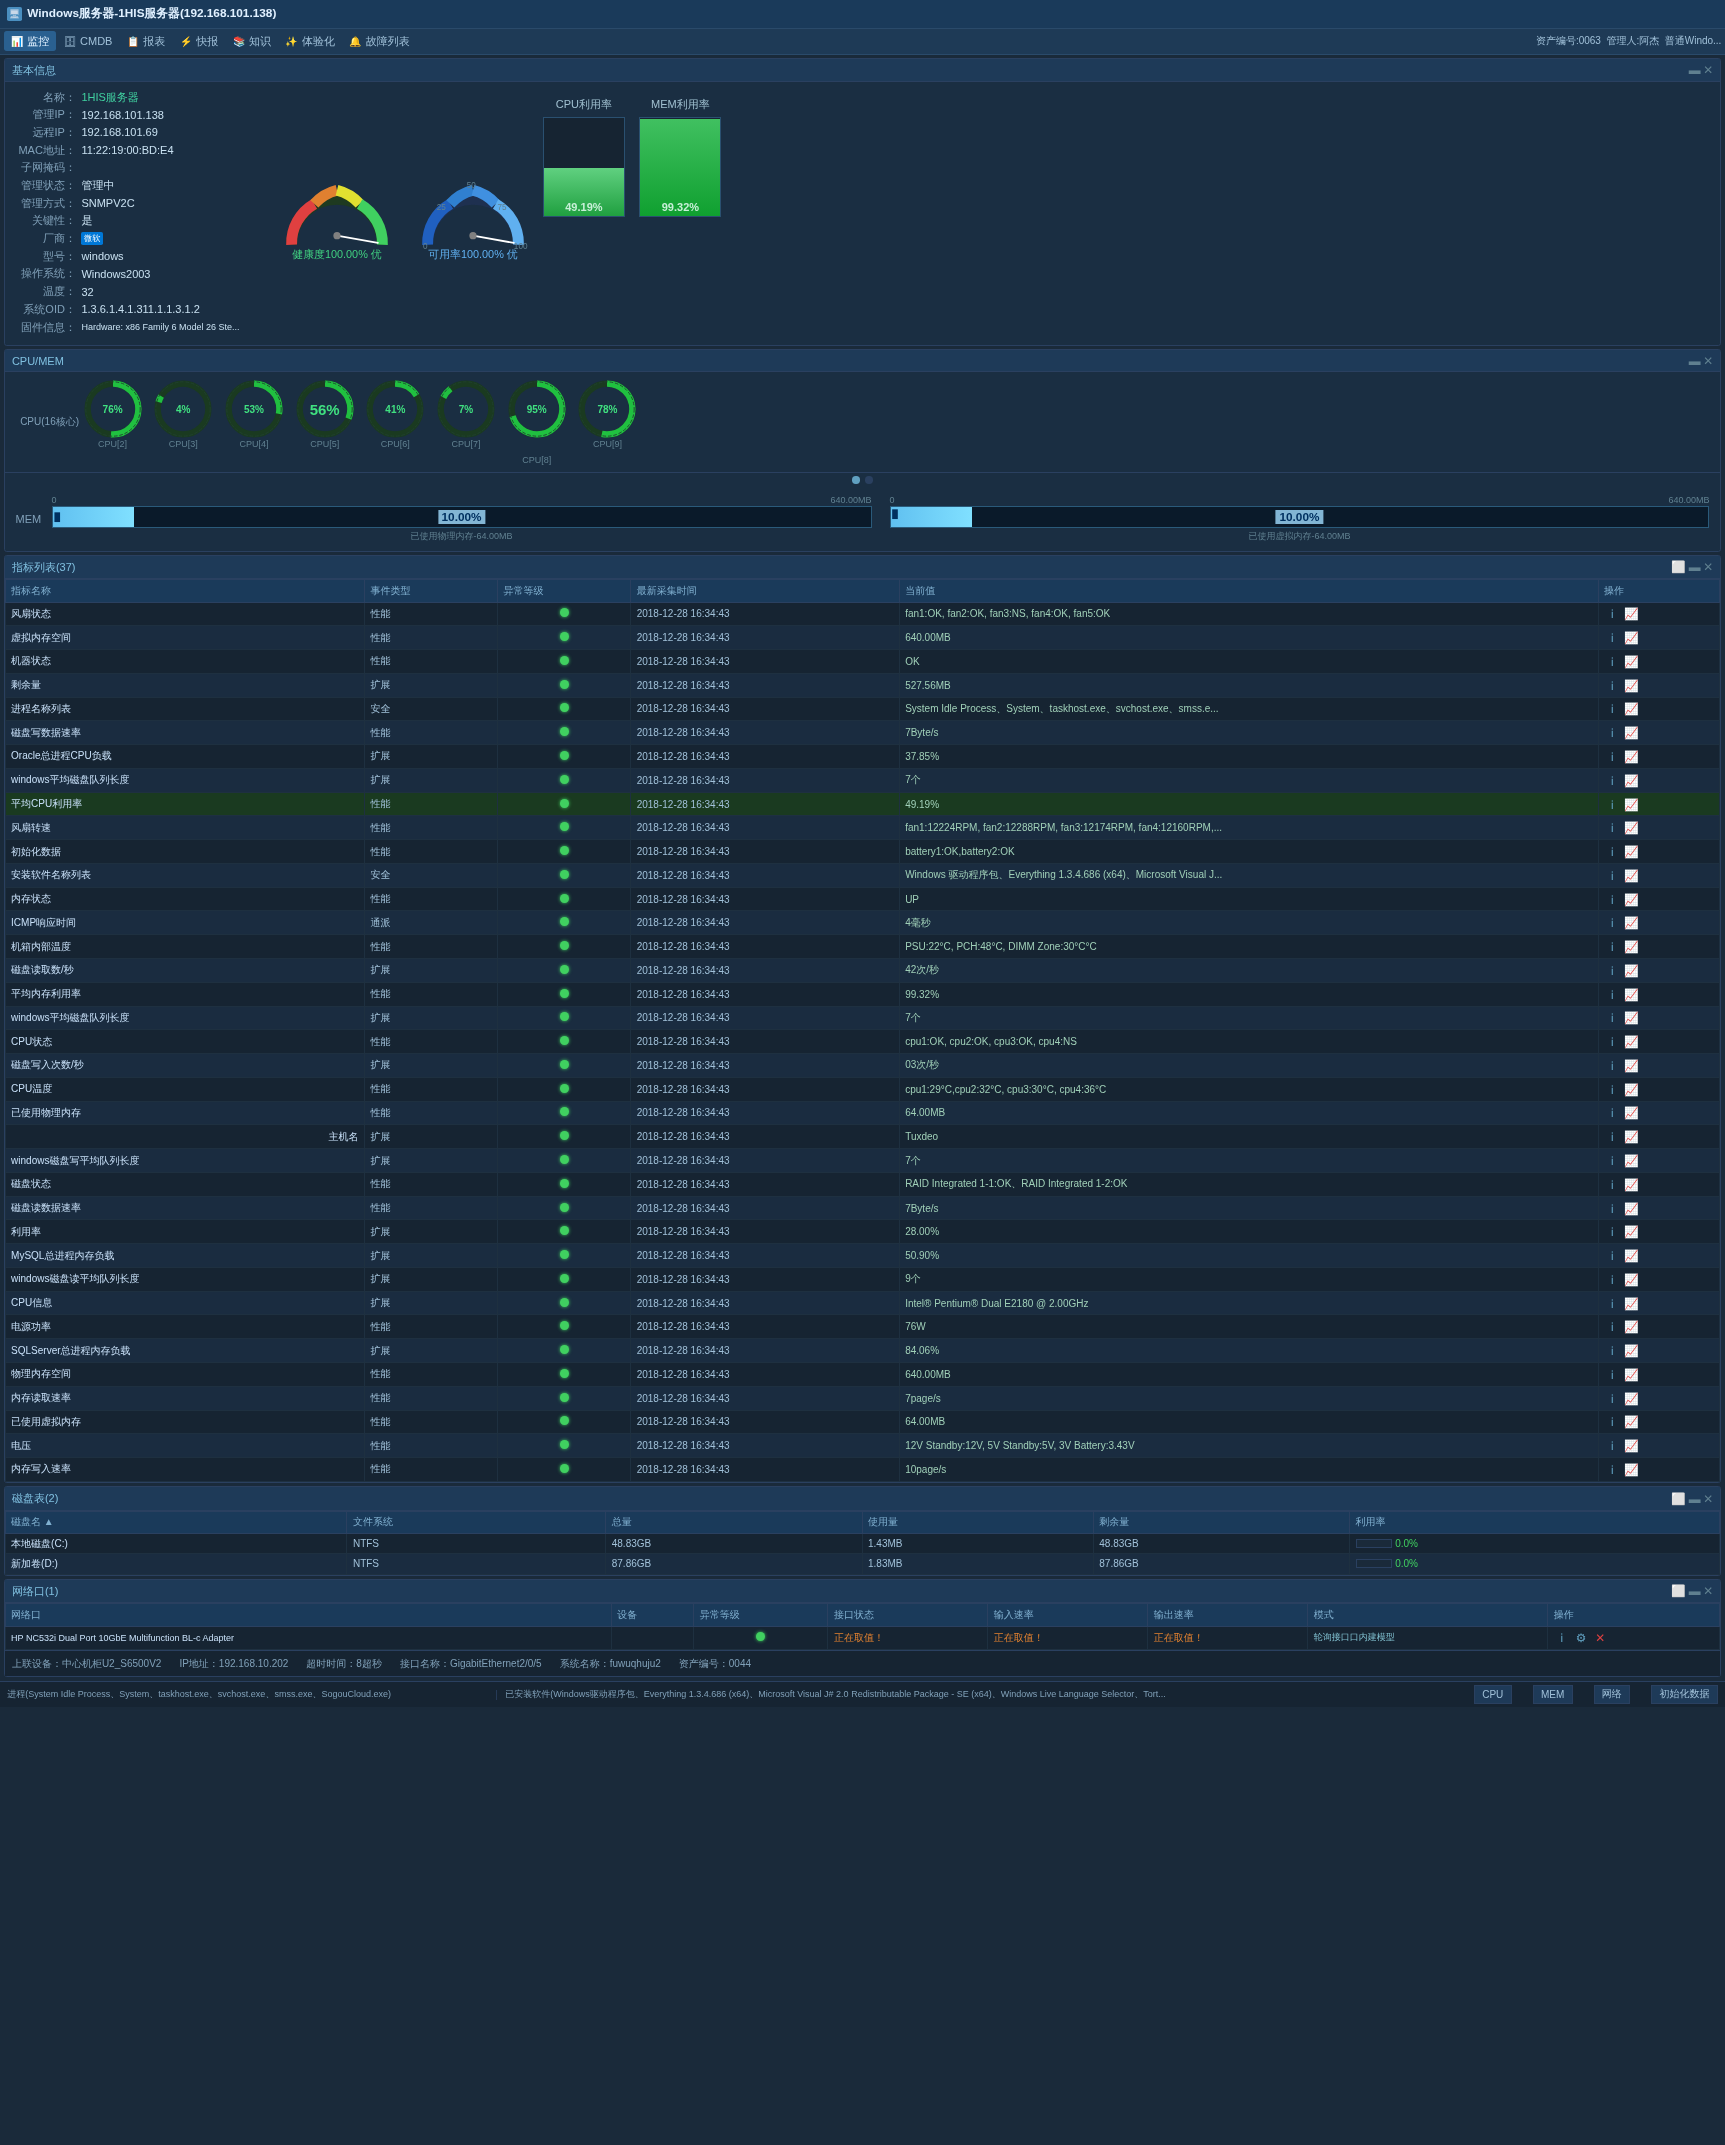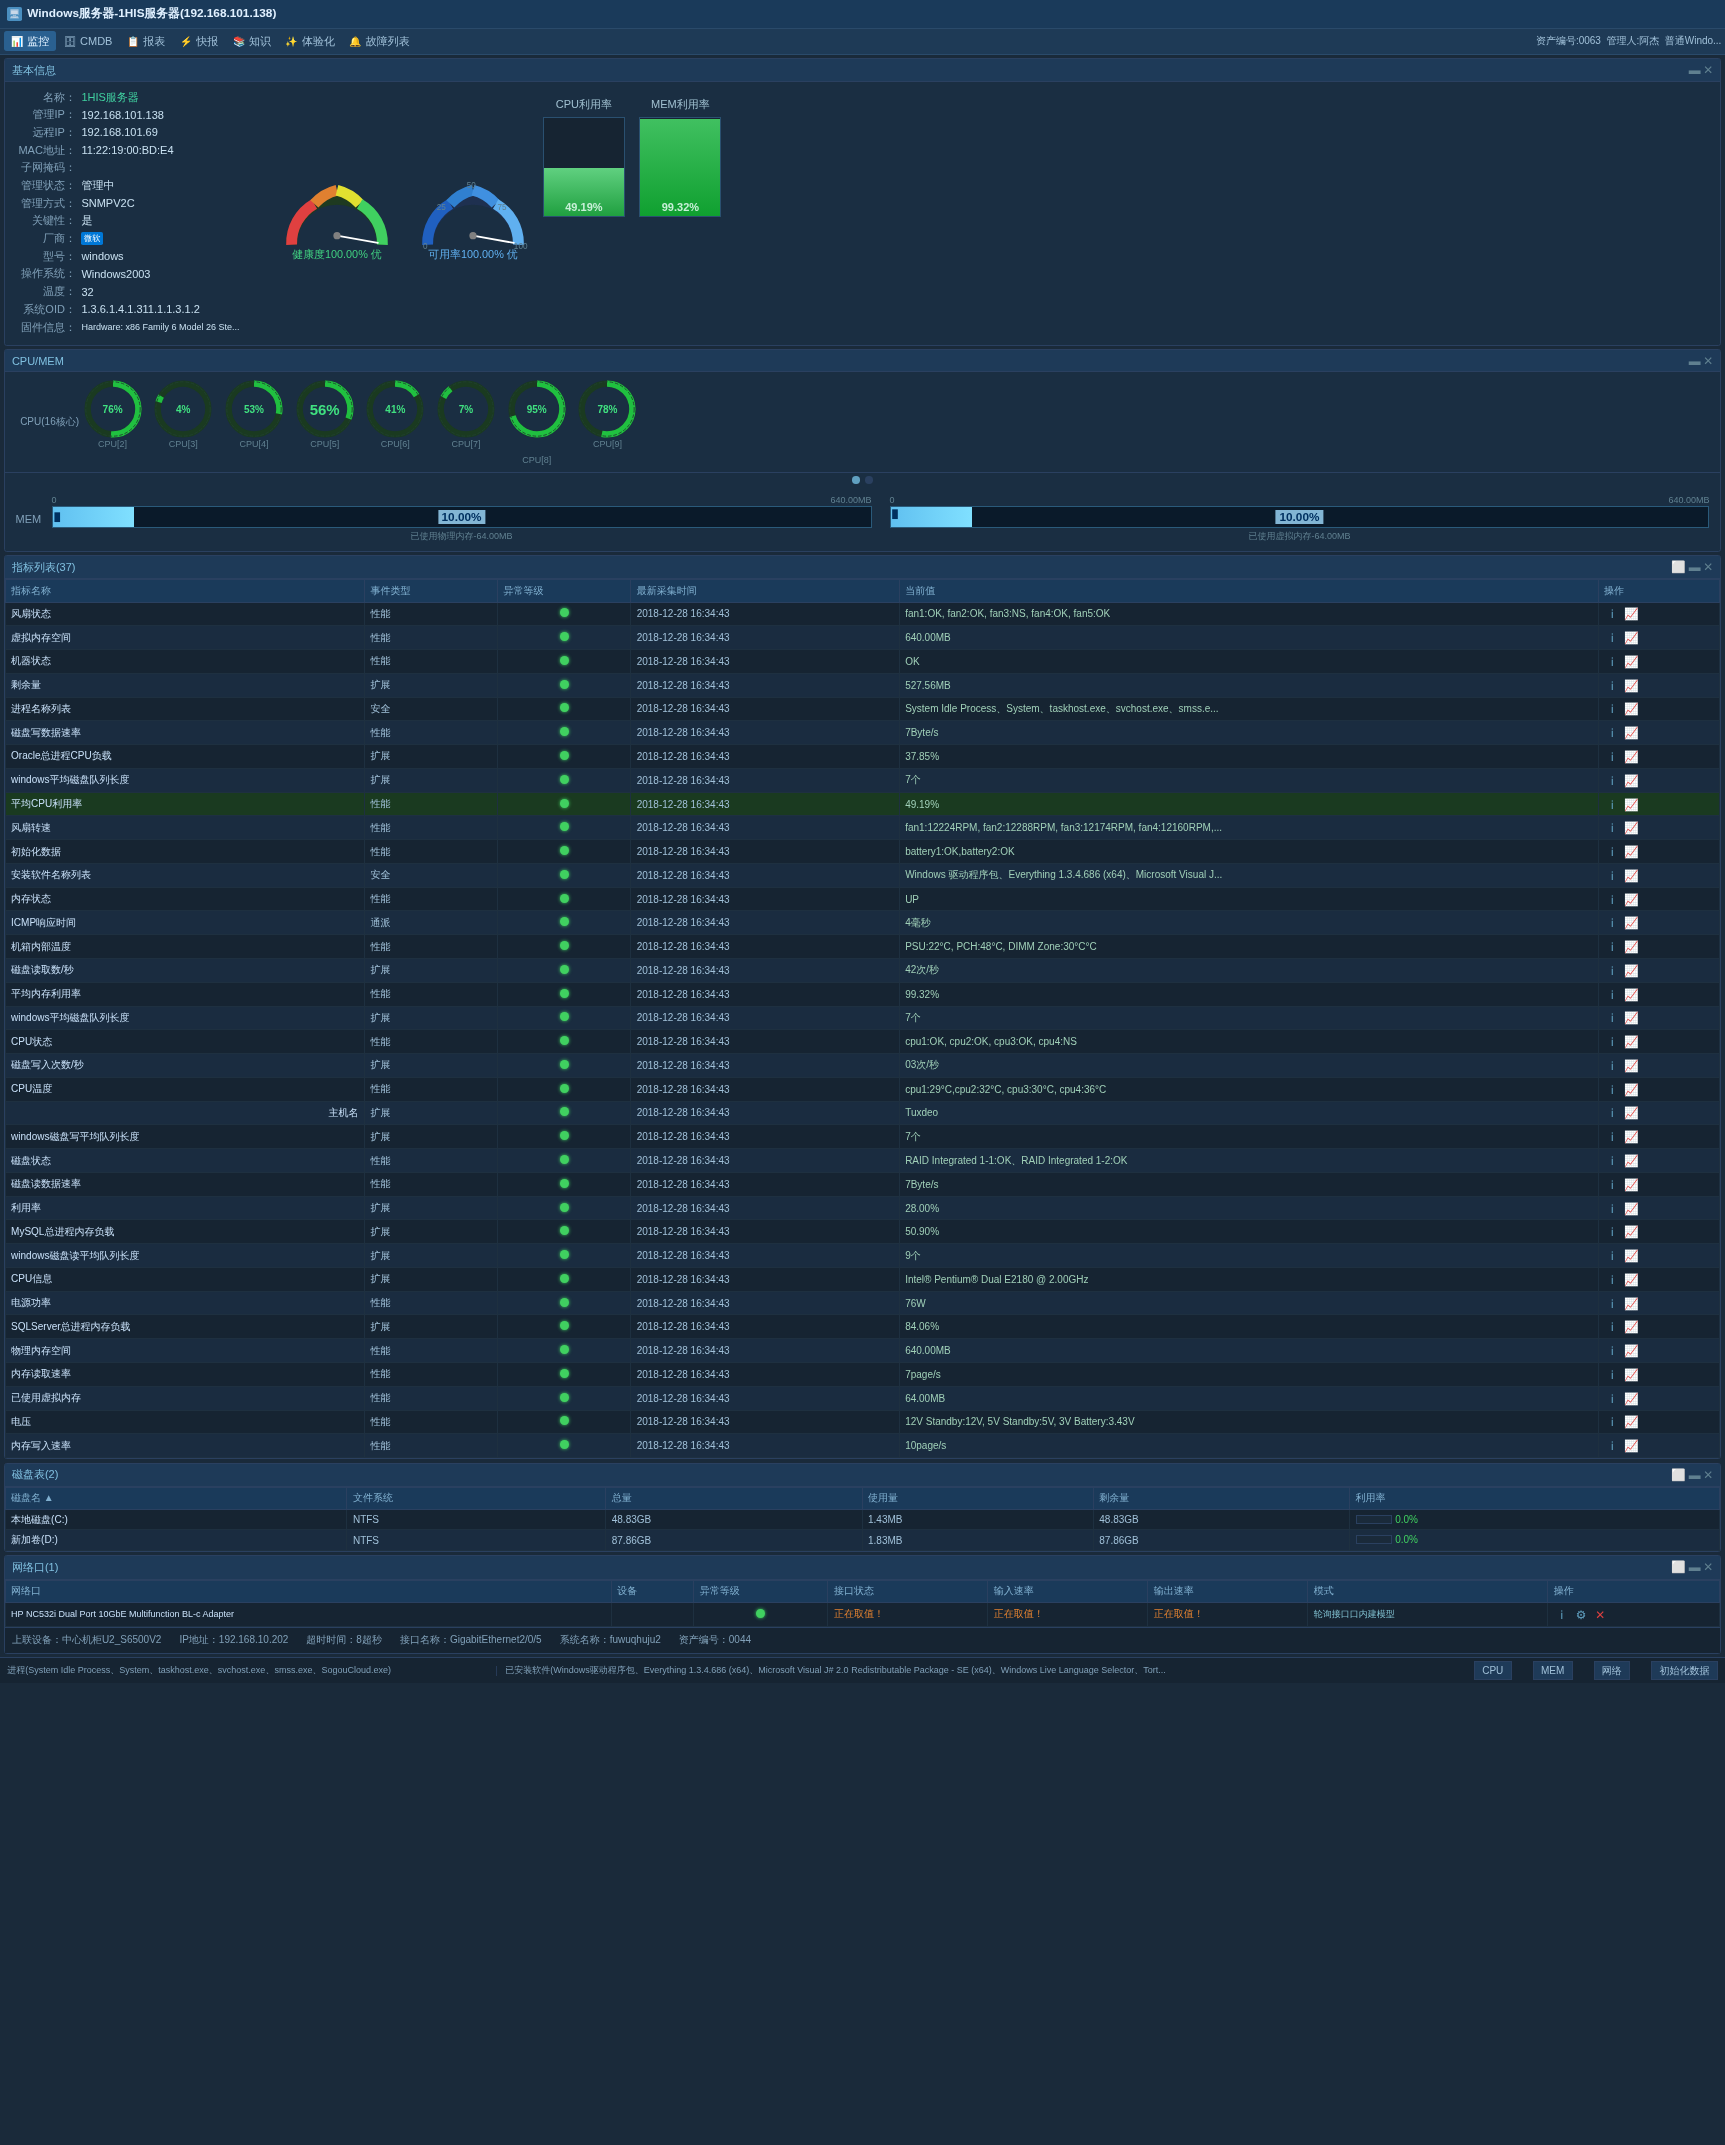--- a/index.html
+++ b/index.html
@@ -632,20 +632,31 @@
       <span class="action-icon" title="详情">ℹ</span>
       <span class="action-icon" title="图表">📈</span>
     </td>
   </tr>
           <tr>
     <td style="color:#c8e0f8;">CPU温度</td>
     <td>性能</td>
     <td style="text-align:center;"><span class="status-dot status-green"></span></td>
     <td>2018-12-28 16:34:43</td>
     <td style="color:#a0d0b8;max-width:273px;overflow:hidden;text-overflow:ellipsis;white-space:nowrap;">cpu1:29°C,cpu2:32°C, cpu3:30°C, cpu4:36°C</td>
+    <td style="white-space:nowrap;">
+      <span class="action-icon" title="详情">ℹ</span>
+      <span class="action-icon" title="图表">📈</span>
+    </td>
+  </tr>
+          <tr>
+    <td style="color:#c8e0f8;">已使用物理内存</td>
+    <td>性能</td>
+    <td style="text-align:center;"><span class="status-dot status-green"></span></td>
+    <td>2018-12-28 16:34:43</td>
+    <td style="color:#a0d0b8;max-width:273px;overflow:hidden;text-overflow:ellipsis;white-space:nowrap;">64.00MB</td>
     <td style="white-space:nowrap;">
       <span class="action-icon" title="详情">ℹ</span>
       <span class="action-icon" title="图表">📈</span>
     </td>
   </tr>
           <tr>
     <td style="color:#c8e0f8;text-align:right;">主机名</td>
     <td>扩展</td>
     <td style="text-align:center;"><span class="status-dot status-green"></span></td>
     <td>2018-12-28 16:34:43</td>

